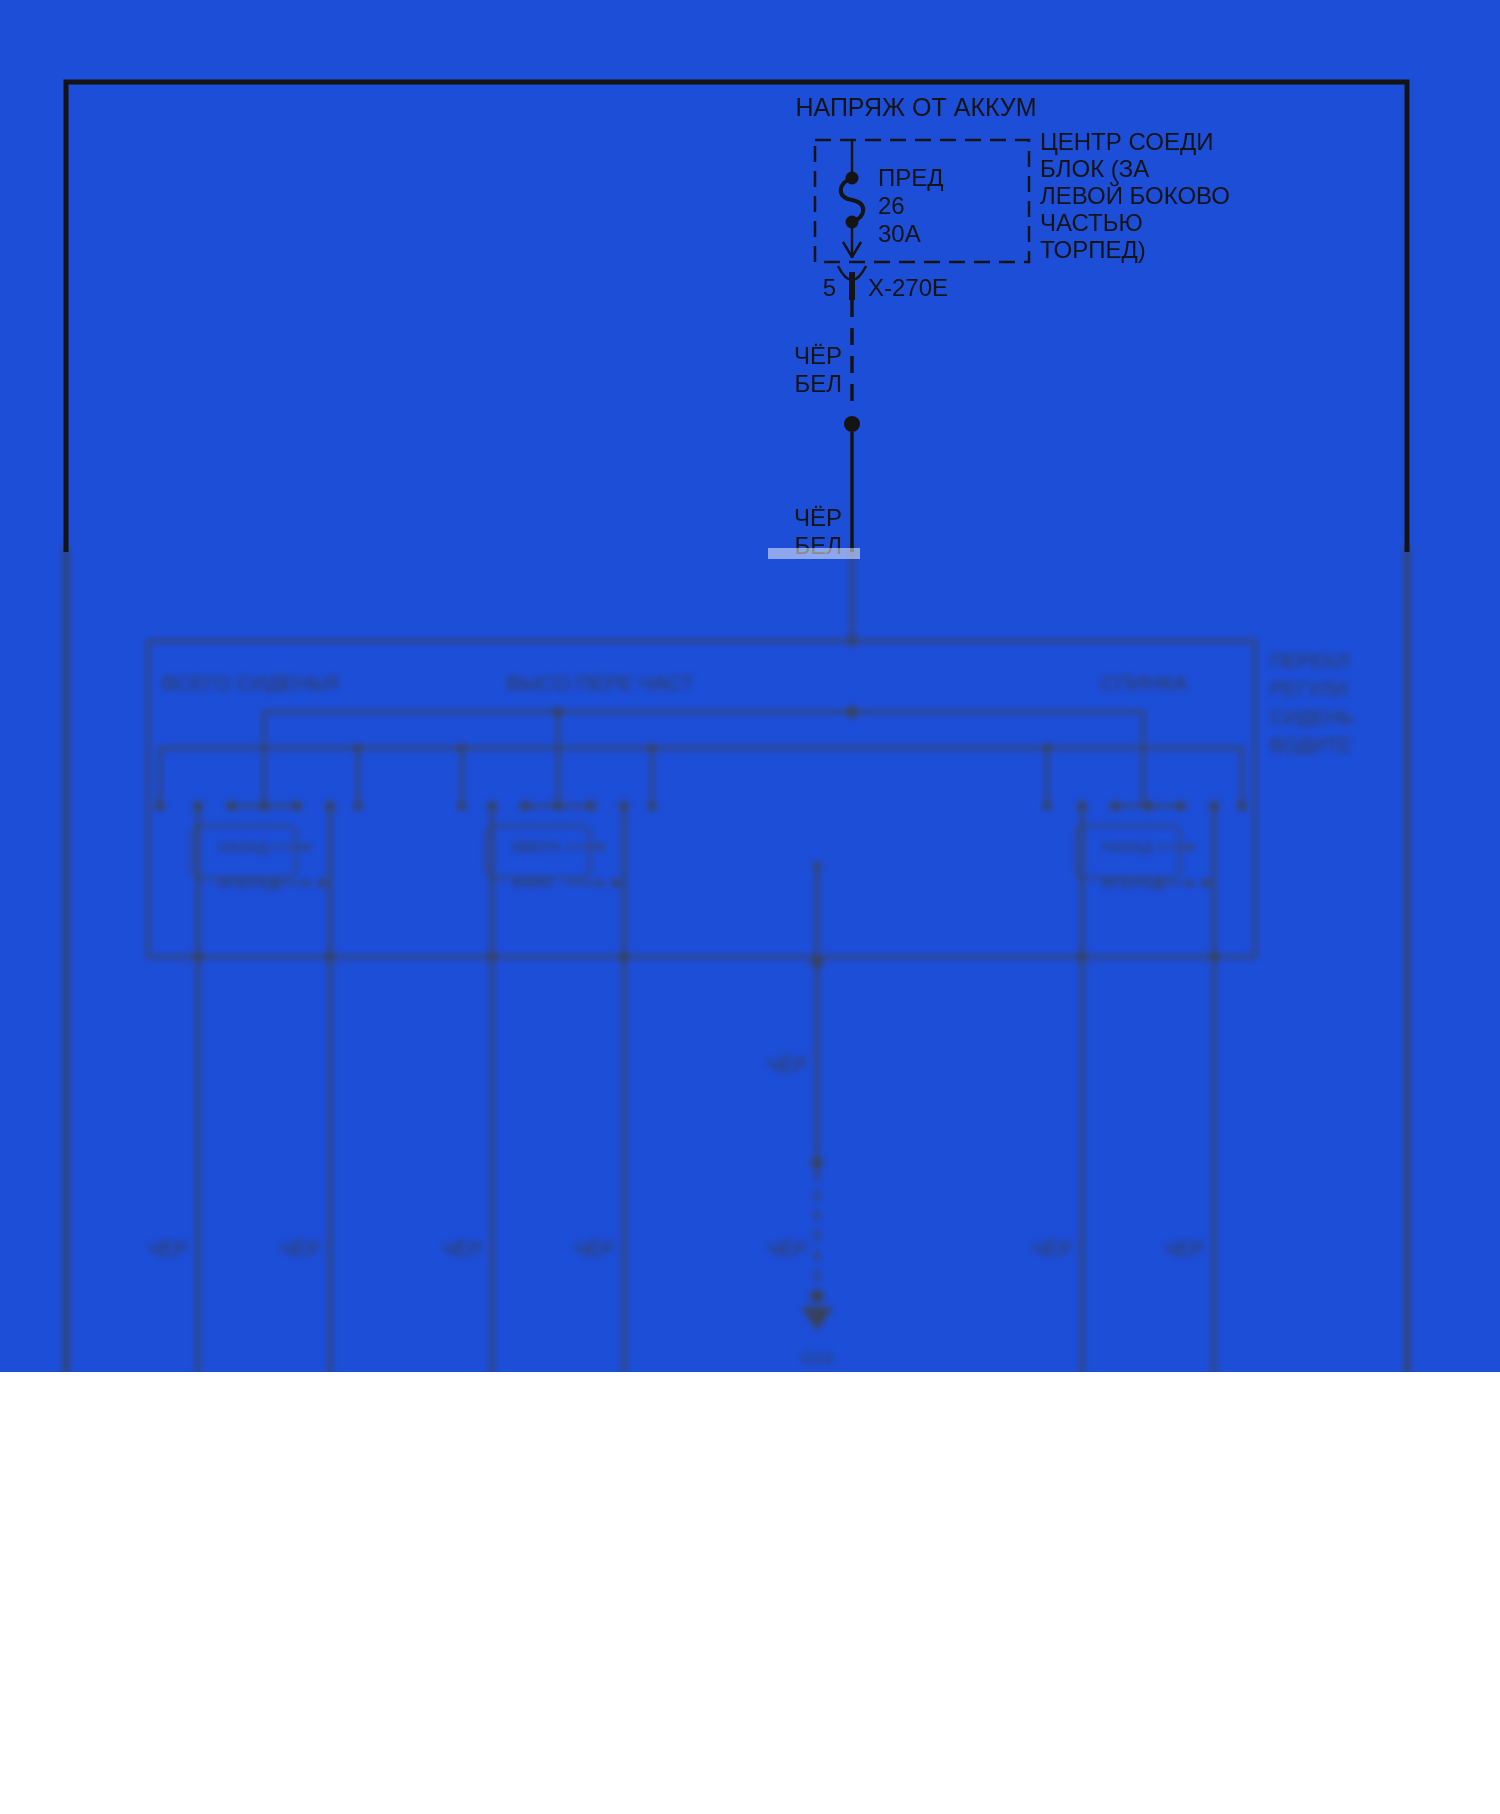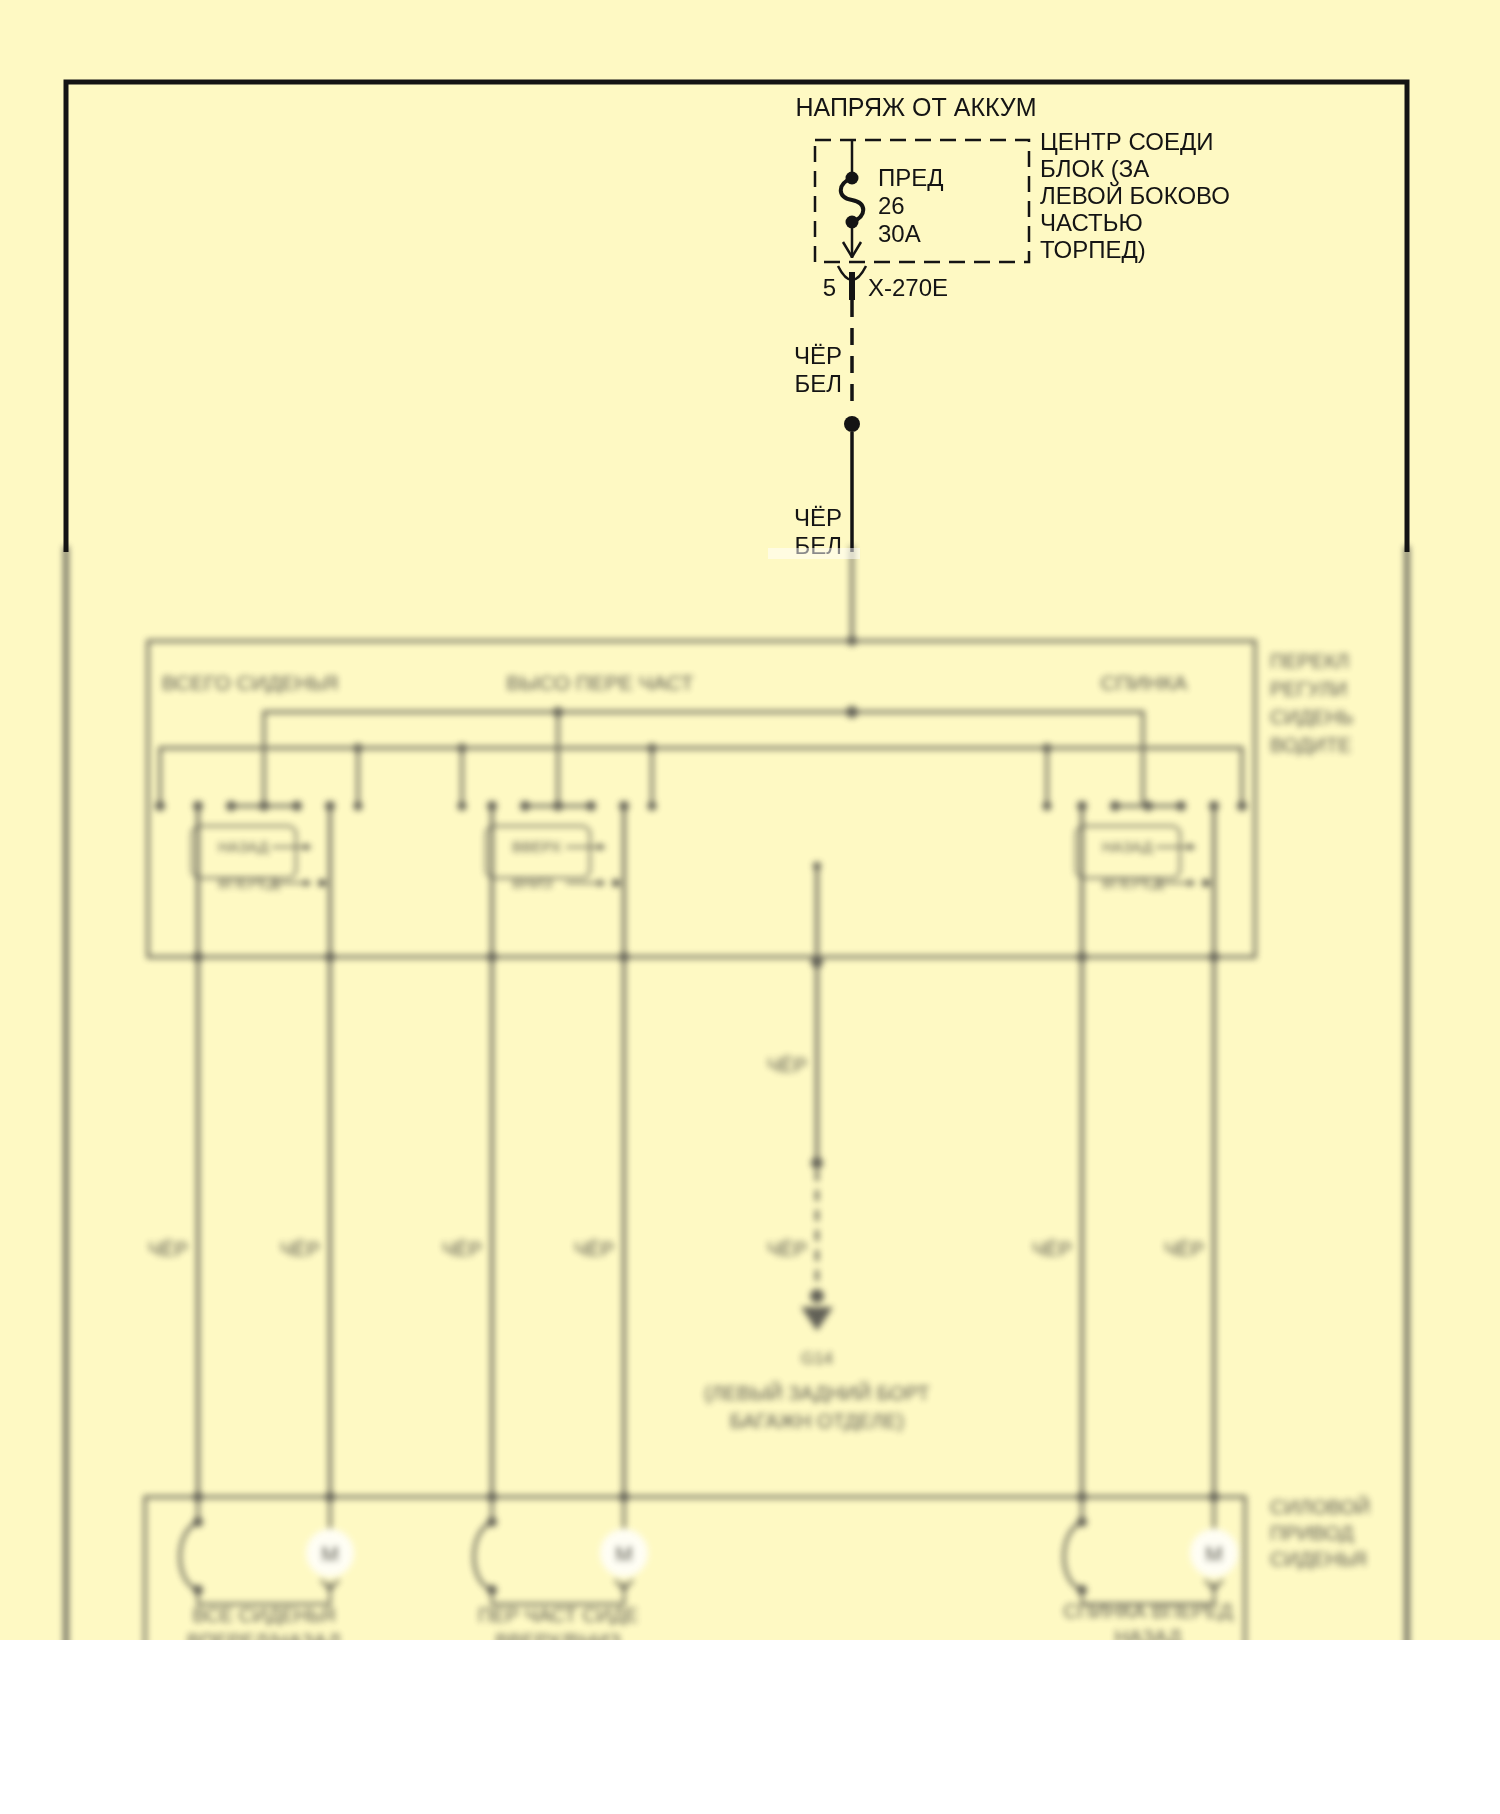--- a/index.html
+++ b/index.html
@@ -1,16 +1,16 @@
 <!DOCTYPE html>
 <html><head>
 <meta charset="utf-8">
 <style>
   html,body{margin:0;padding:0;background:#ffffff;}
-  .page{position:relative;width:1500px;height:1640px;background:#fef9c3;overflow:hidden;}
+  .page{position:relative;width:1500px;height:1372px;background:#1d4ed8;overflow:hidden;}
   svg{position:absolute;left:0;top:0;}
   svg text{font-family:"Liberation Sans","DejaVu Sans",sans-serif;fill:#141414;}
   .sharp line,.sharp path,.sharp rect,.sharp polyline{stroke:#141414;}
   .blurred{filter:blur(3px);opacity:.82;}
   .blurred line,.blurred path,.blurred rect,.blurred polyline{stroke:#3f3f3f;}
   .blurred text{fill:#383838;}
   .blurred .dot{fill:#3f3f3f;}
   .sharp .dot{fill:#141414;}
   .nofill{fill:none;}
   .wm{fill:#8f8f8f !important;letter-spacing:1px;font-style:italic;}

